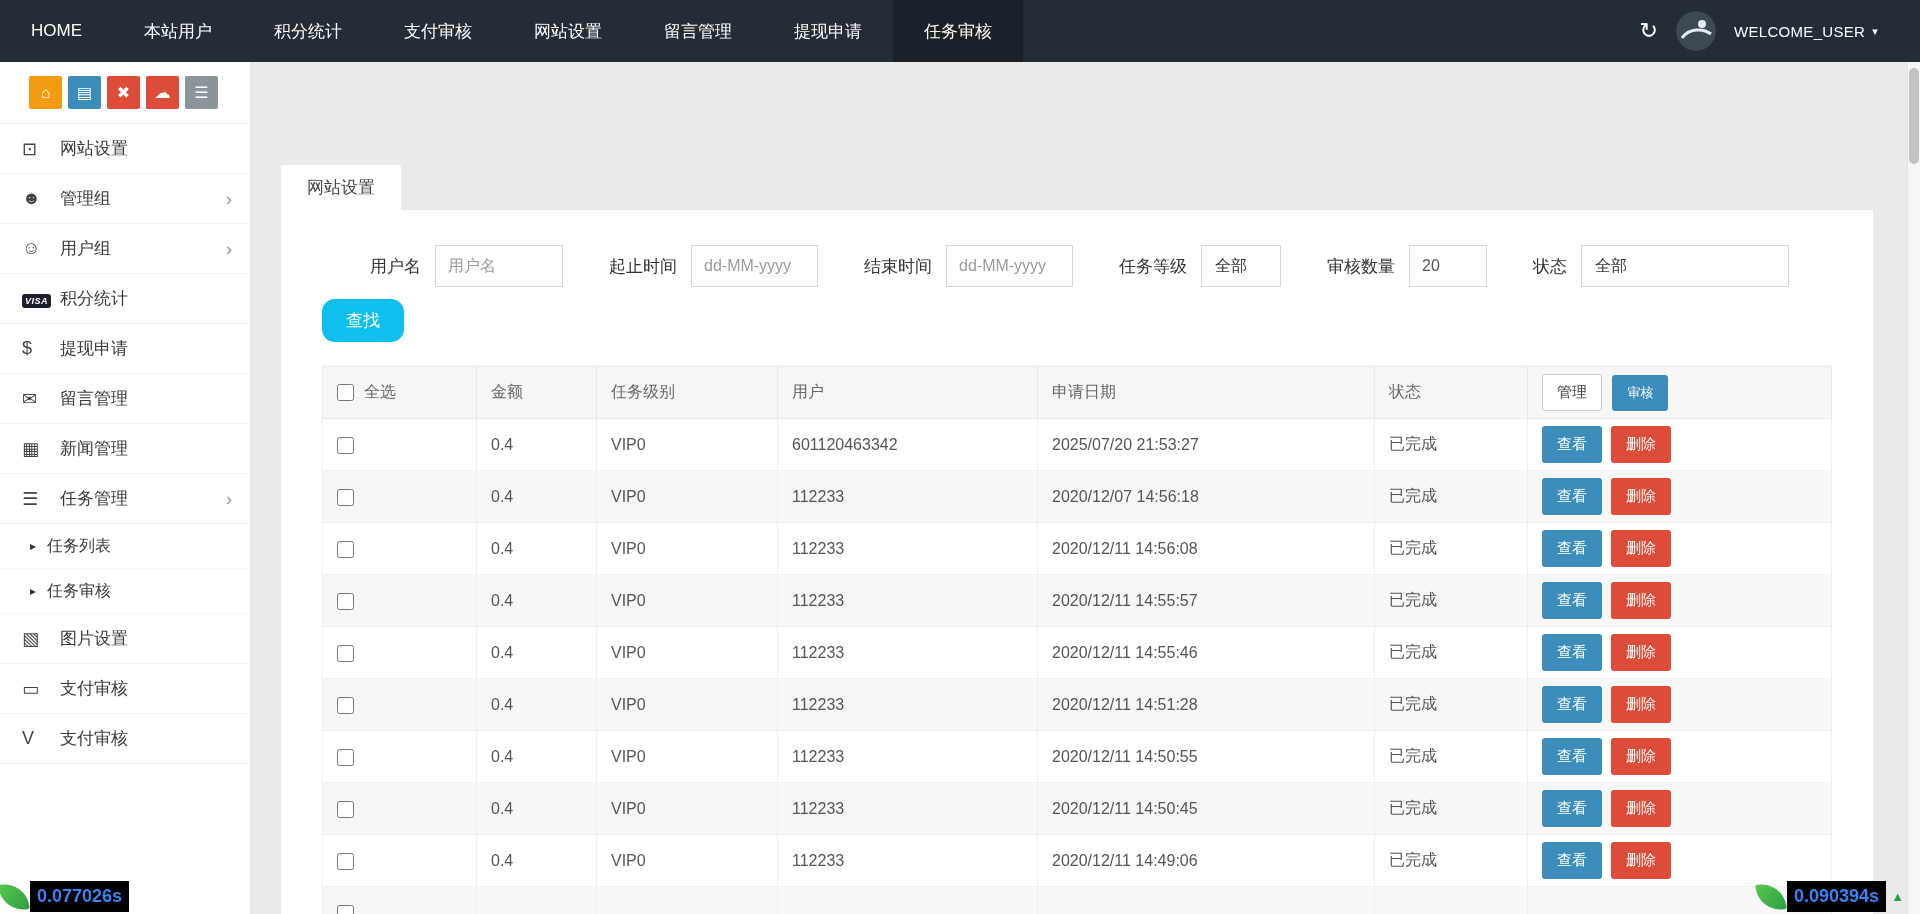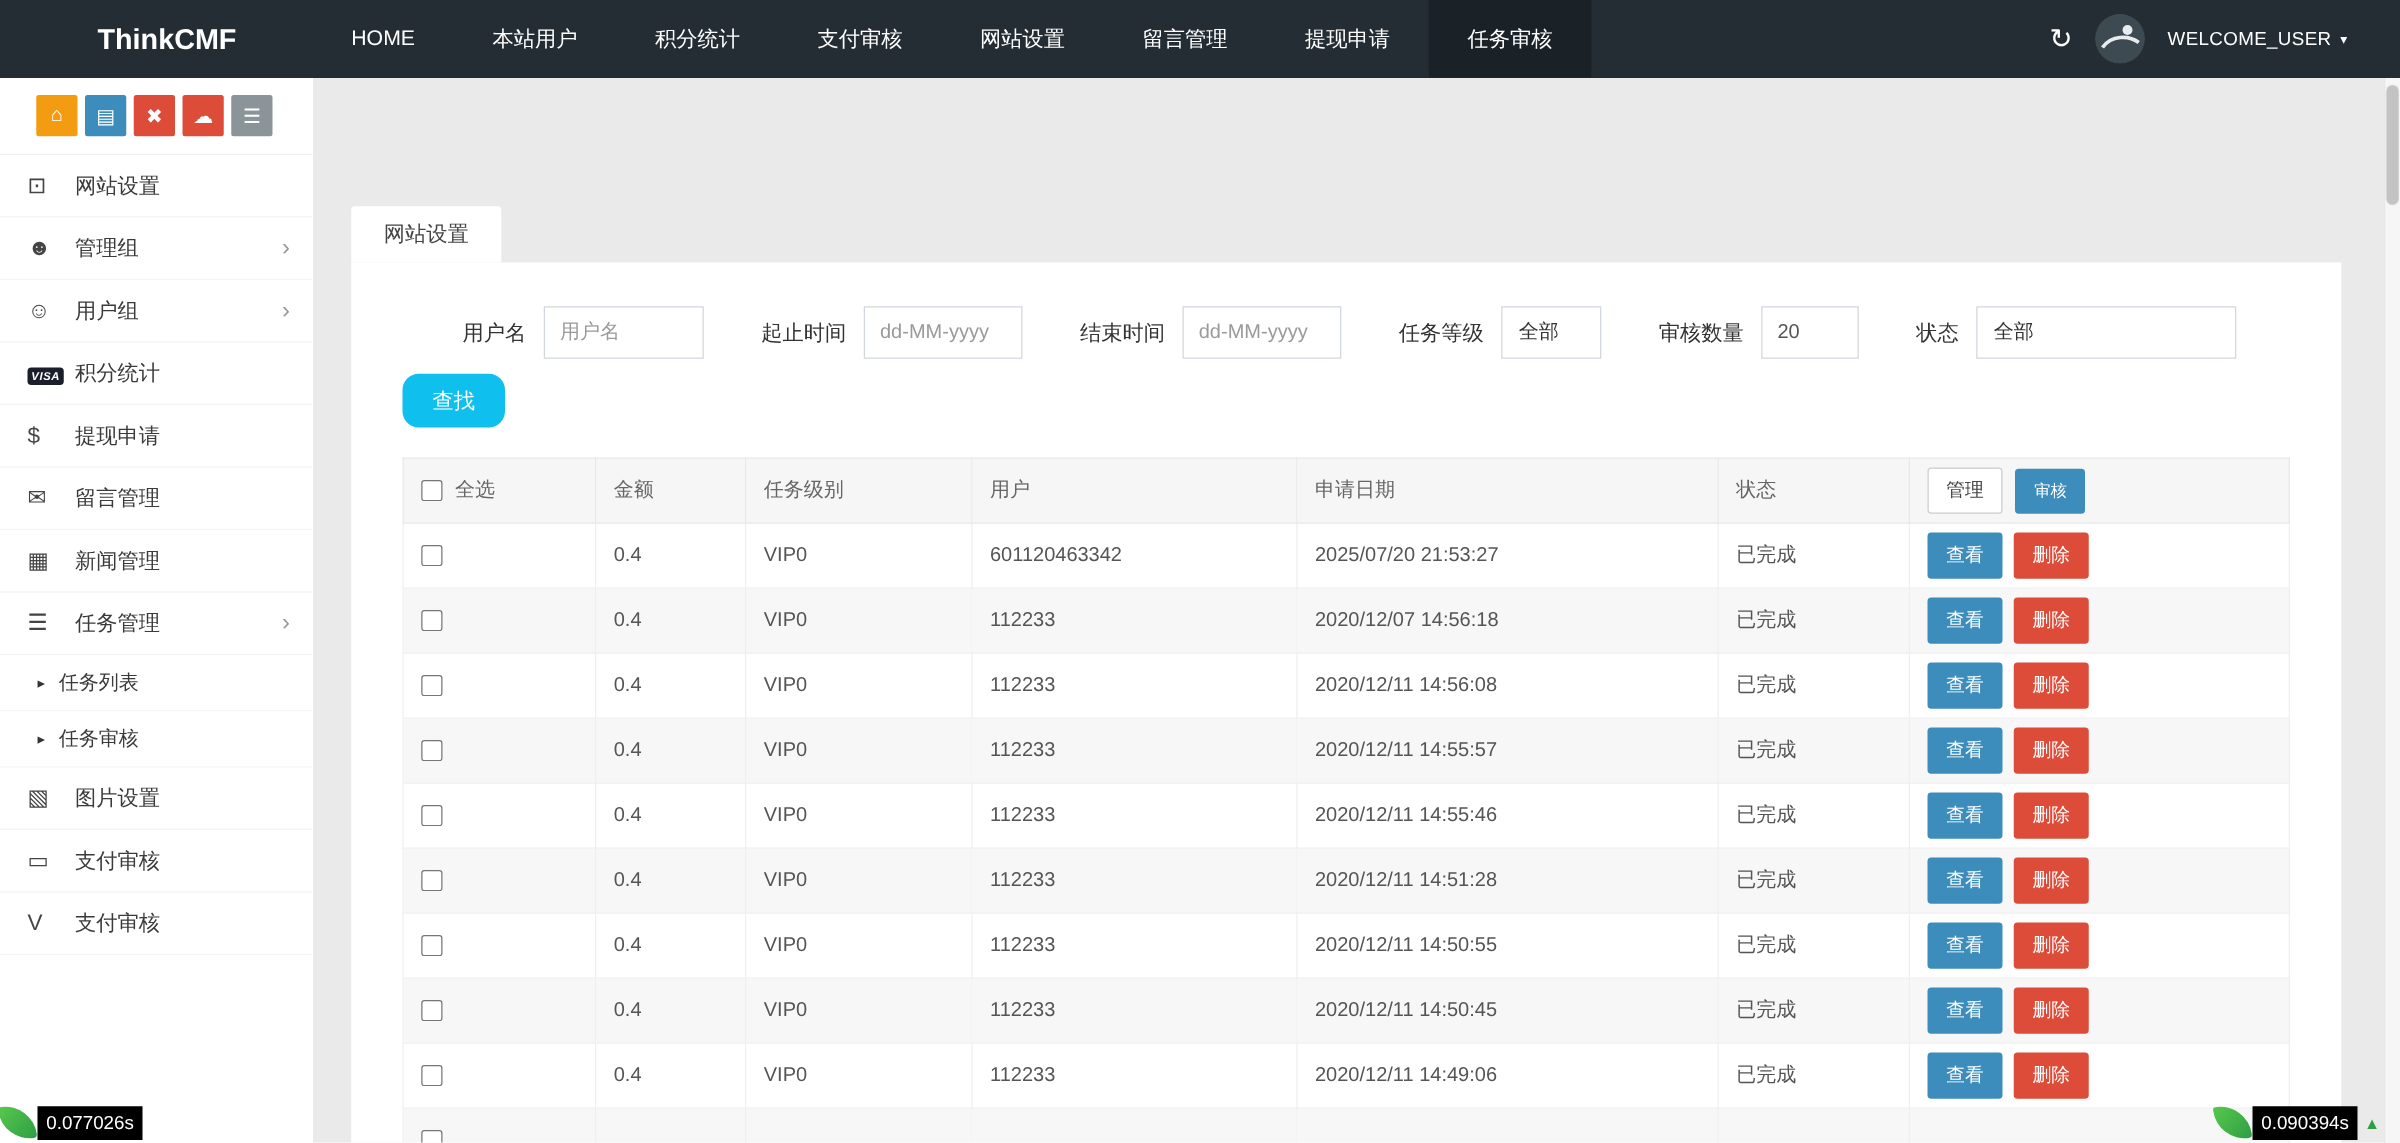--- a/index.html
+++ b/index.html
@@ -78,34 +78,33 @@
                 padding:8px 14px; font-size:15px; cursor:pointer; margin-right:6px; font-family:inherit; }
   .btn-audit { background:#3c8dbc; color:#fff; border:none; border-radius:3px; padding:9px 15px;
                font-size:13px; cursor:pointer; font-family:inherit; }
 
   
   .perf { position:fixed; bottom:2px; display:flex; align-items:center; gap:2px; z-index:40; }
   .perf-left { left:0; }
   .perf-right { right:16px; }
   .leaf { width:28px; height:28px; background:linear-gradient(135deg,#57c84d,#2f9e44);
           border-radius:2px 90% 10% 90%; transform:rotate(-8deg); }
-  .time-badge { background:#000; color:#ffffff; font-size:15px; padding:5px 7px; }
+  .time-badge { background:#000; color:#3b82f6; font-size:18px; padding:5px 7px;font-weight:bold; }
   .perf-caret { color:#2f9e44; font-size:13px; margin-left:3px; cursor:pointer; }
 
   
   .scrollbar { position:fixed; right:0; top:62px; bottom:0; width:13px; background:#f6f6f6;
                border-left:1px solid #e4e4e4; z-index:25; }
   .scroll-thumb { position:absolute; top:6px; left:1px; width:10px; height:96px; background:#c3c3c3;
                   border-radius:5px; cursor:pointer; }
 </style>
 </head>
 <body>
 
 <header class="navbar">
-  <div class="brand">ThinkCMF</div>
   <nav class="nav-items" id="nav-items">
       <div class="nav-item">HOME</div>
       <div class="nav-item">本站用户</div>
       <div class="nav-item">积分统计</div>
       <div class="nav-item">支付审核</div>
       <div class="nav-item">网站设置</div>
       <div class="nav-item">留言管理</div>
       <div class="nav-item">提现申请</div>
       <div class="nav-item active">任务审核</div>
     </nav>

